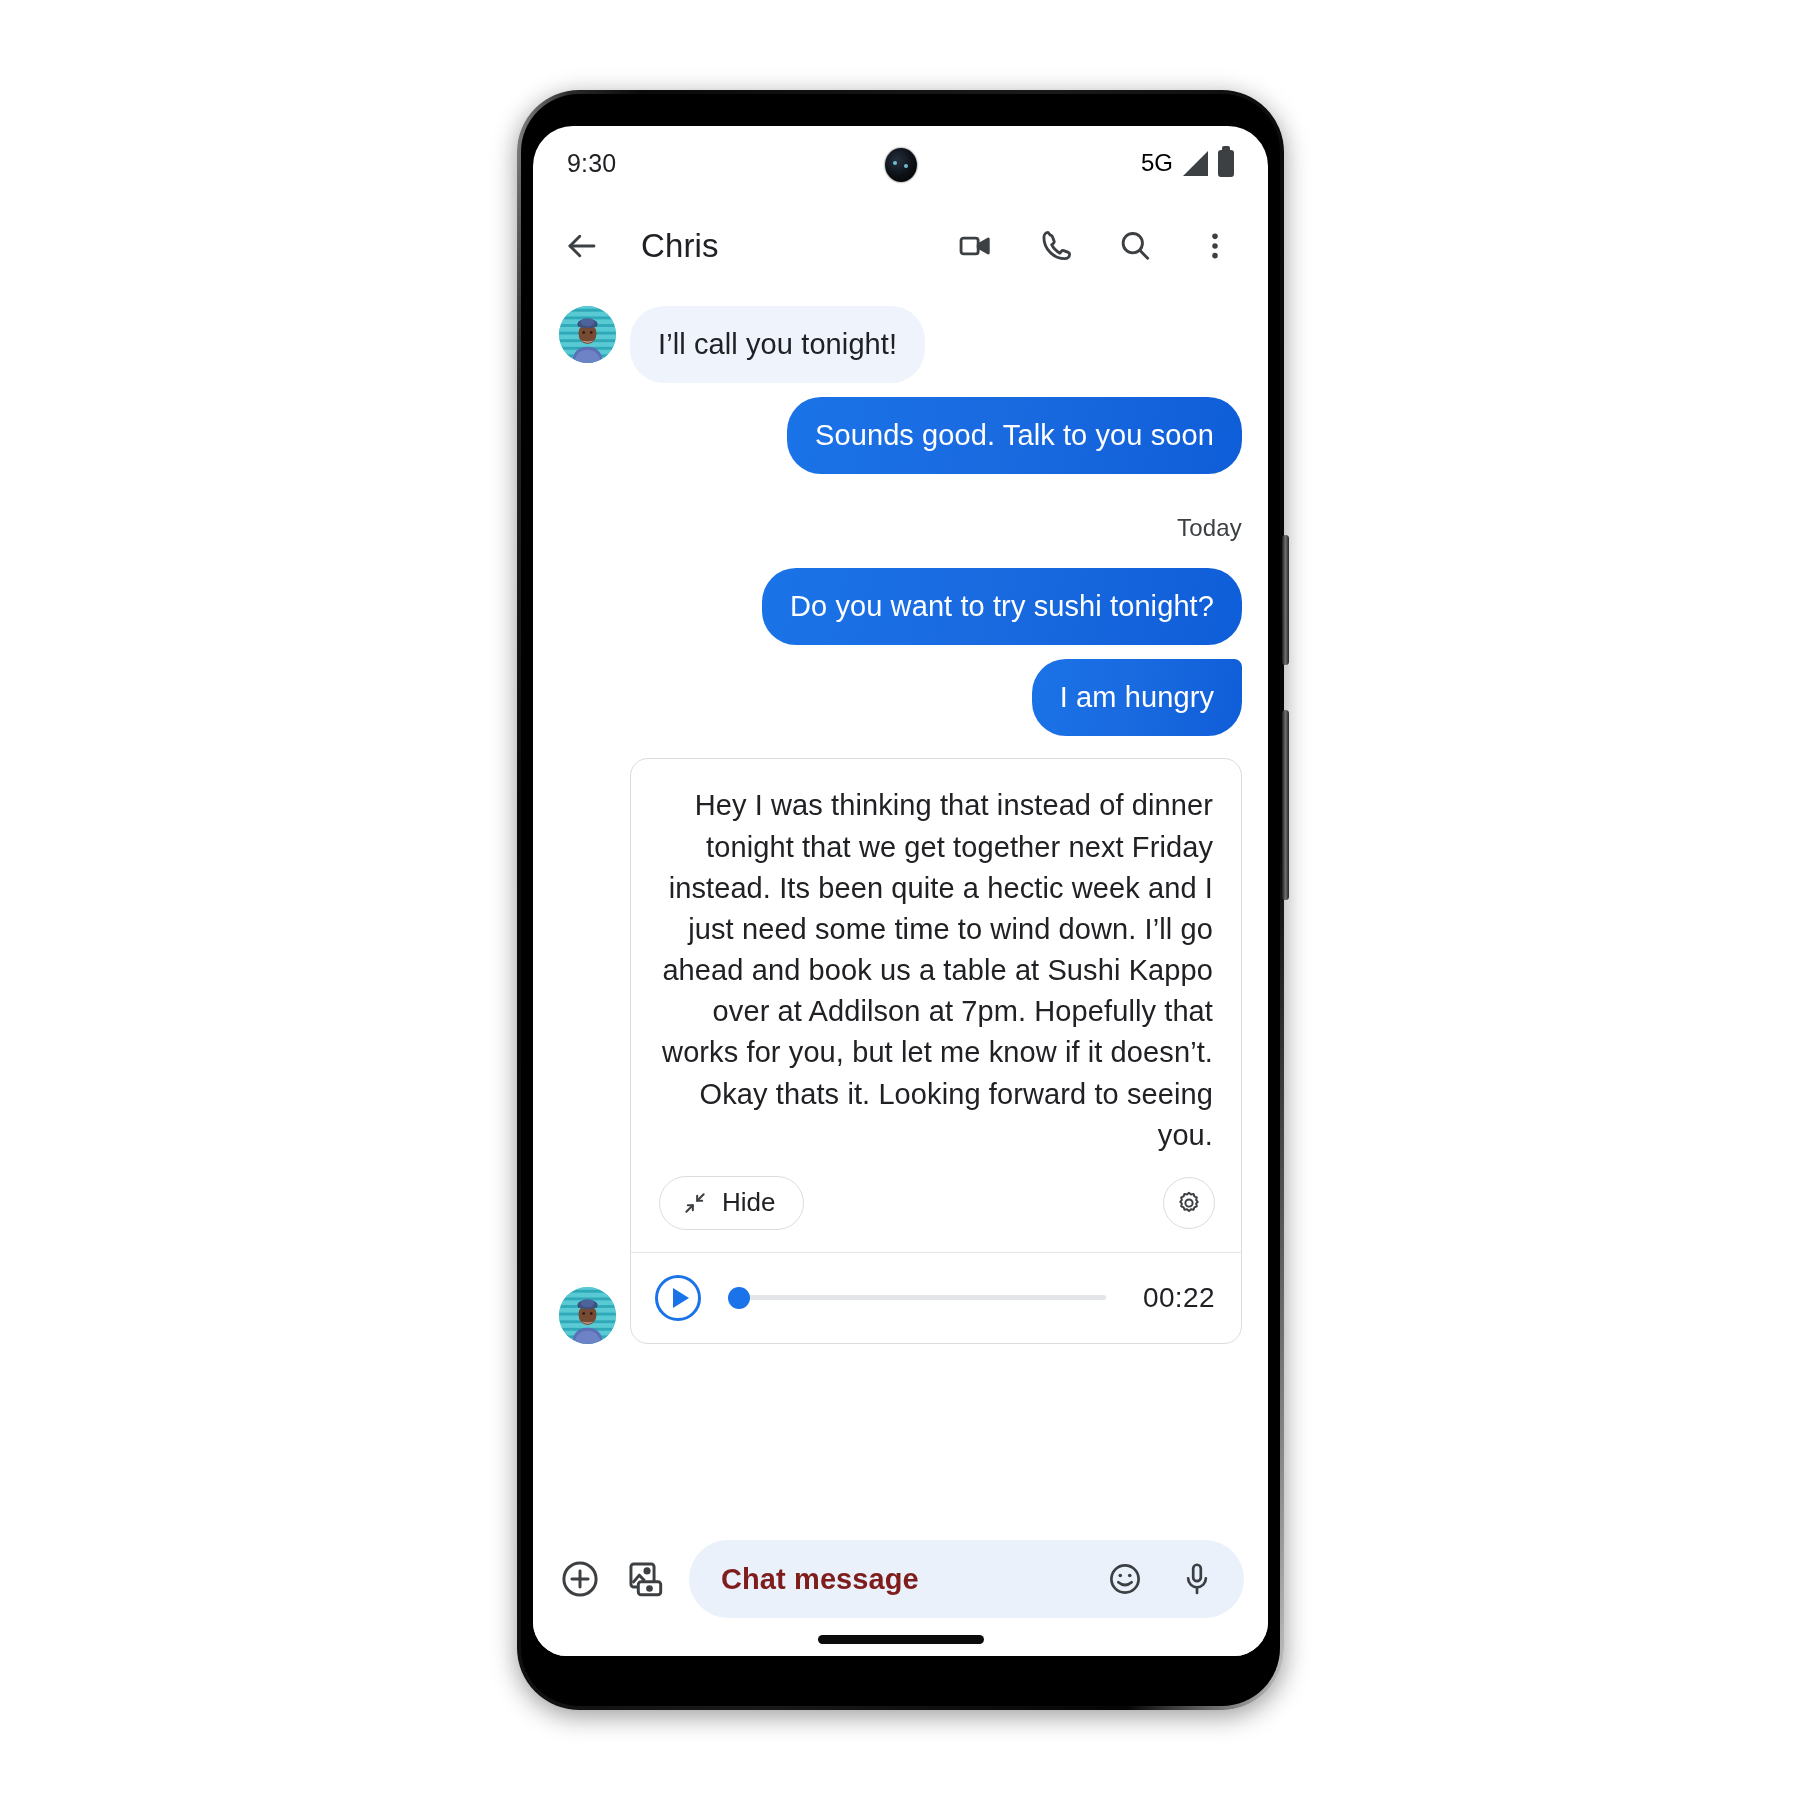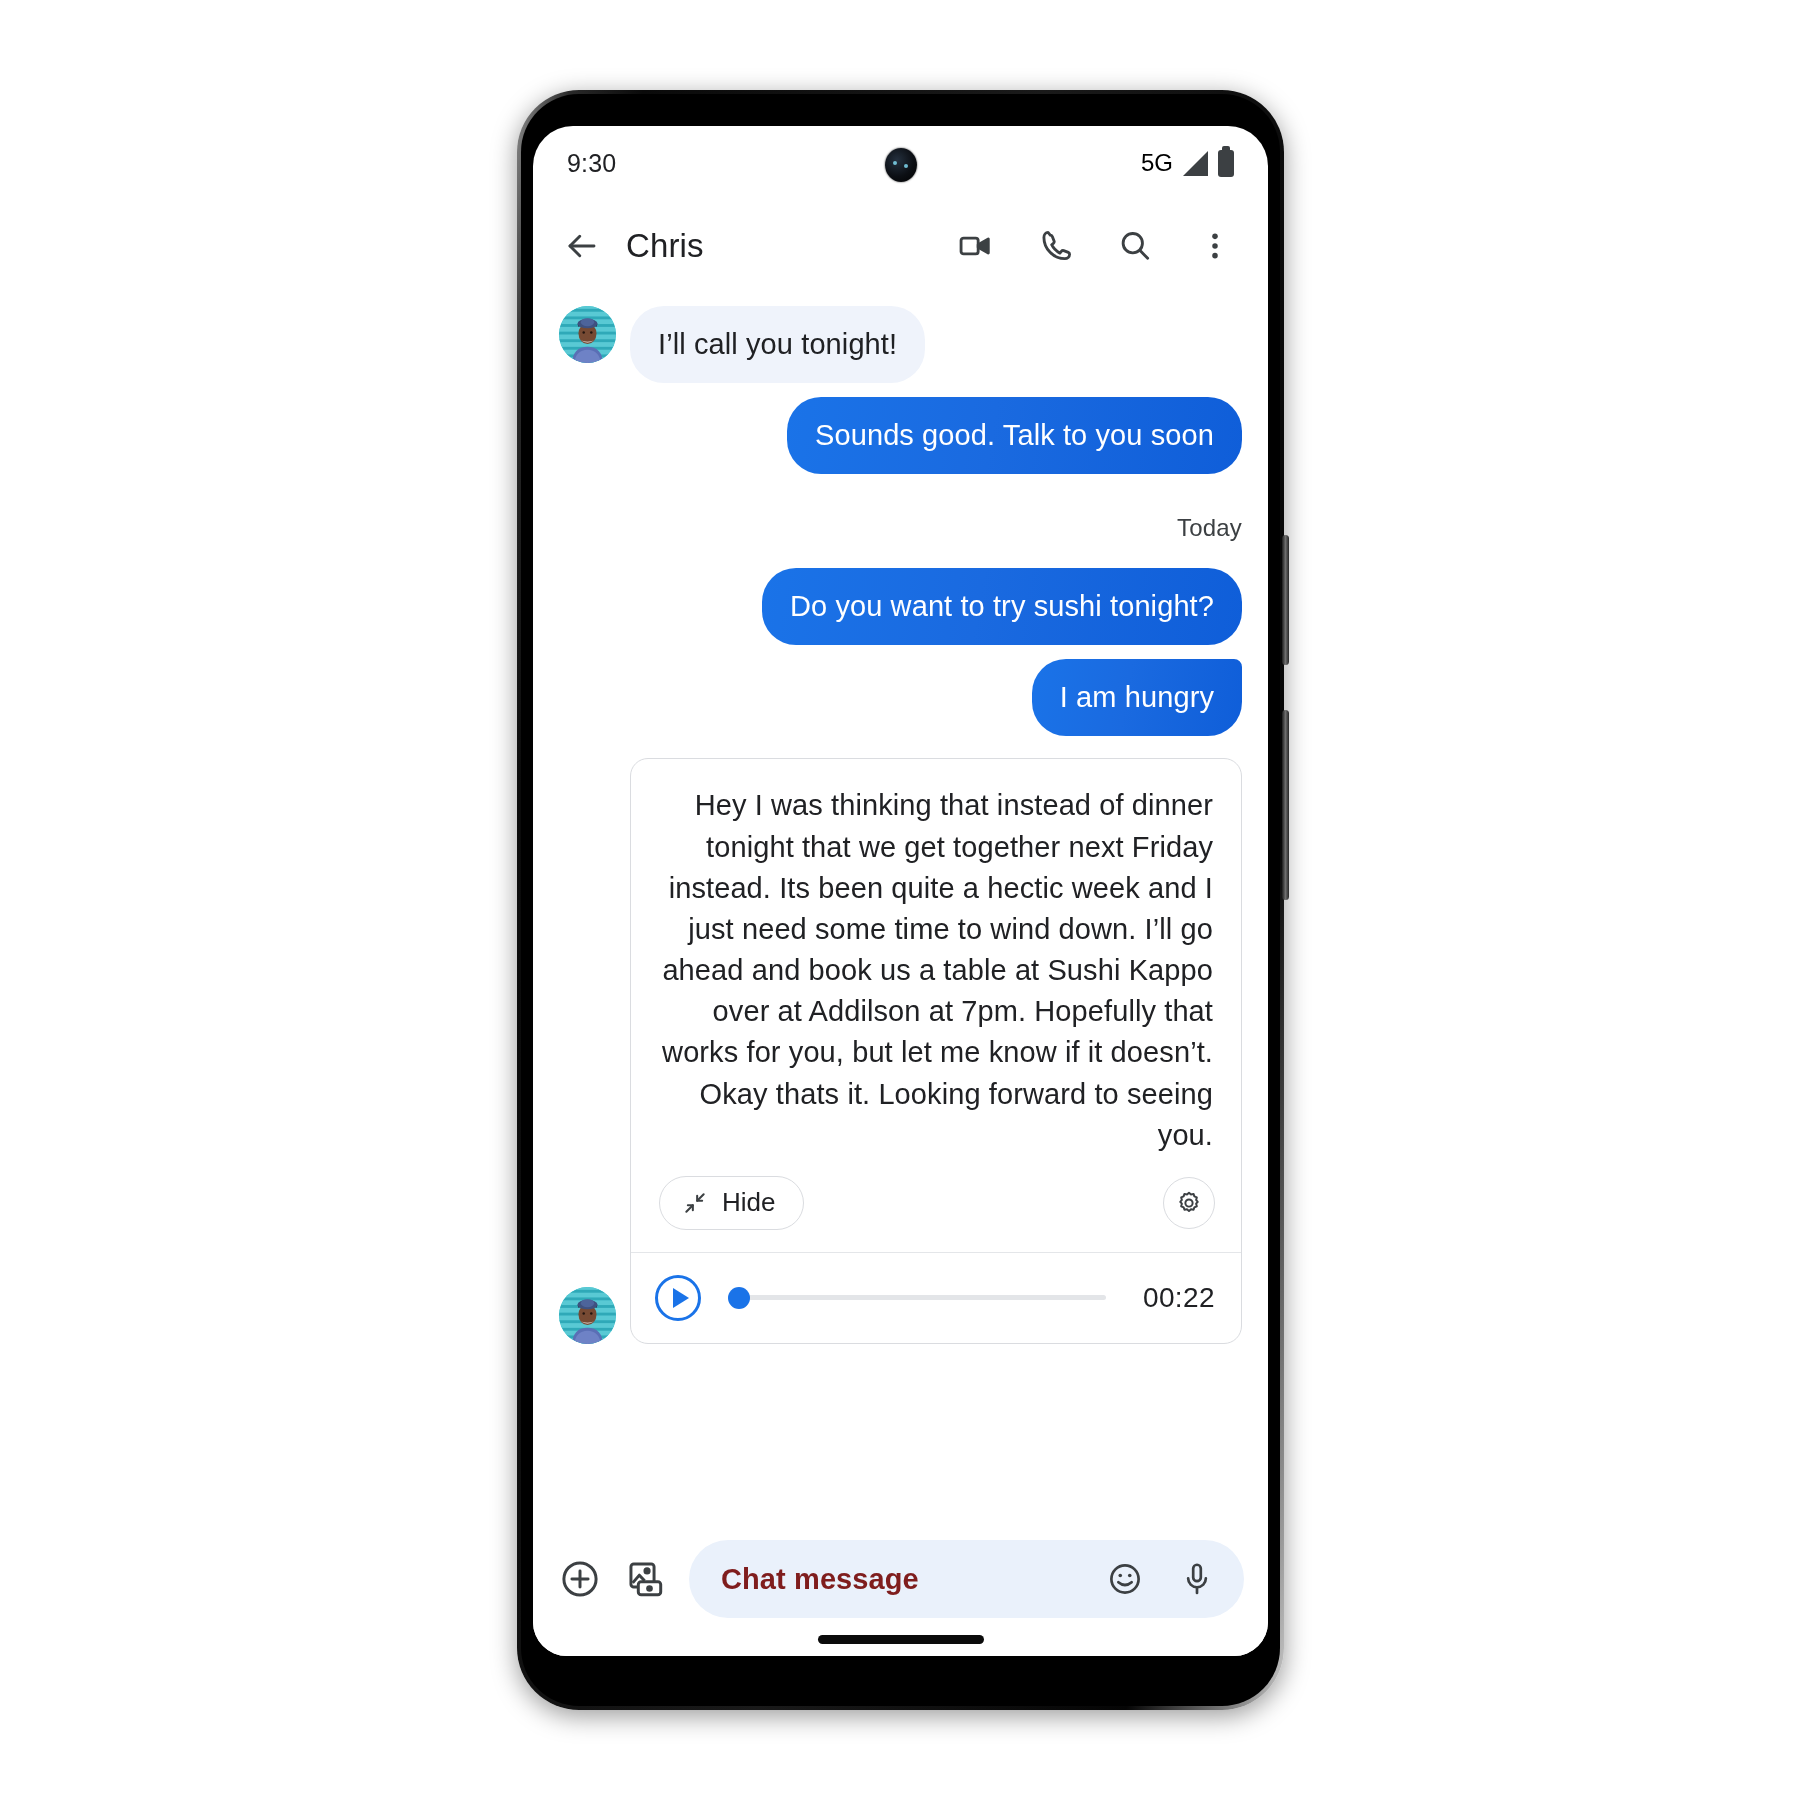--- a/index.html
+++ b/index.html
@@ -104,21 +104,21 @@
 
   
   #appbar {
     height: 92px;
     display: flex; align-items: center;
     padding: 0 30px 0 26px;
     gap: 0;
   }
   #appbar .title {
     font-size: 33px; color: #202124;
-    margin-left: 21px; letter-spacing: .1px;
+    margin-left: 36px; letter-spacing: .1px;
   }
   #appbar .actions {
     margin-left: auto;
     display: flex; align-items: center; gap: 34px;
   }
   .icon-btn {
     width: 46px; height: 46px;
     display: flex; align-items: center; justify-content: center;
     cursor: pointer;
   }

